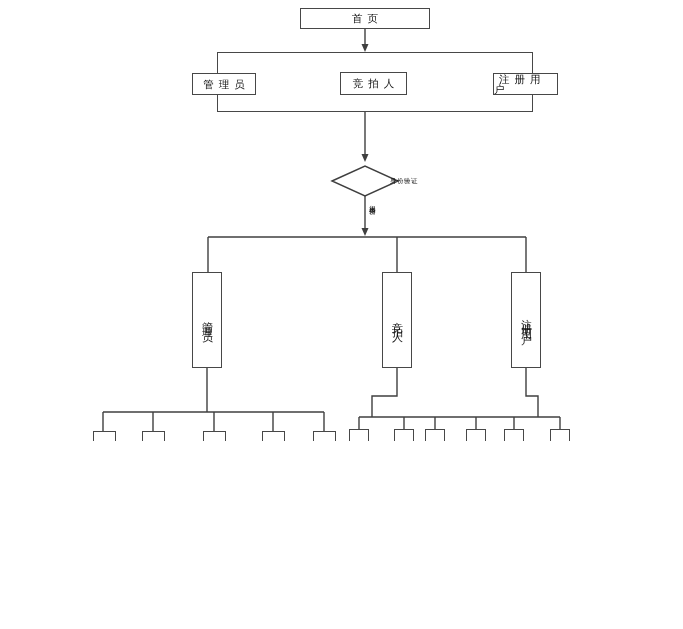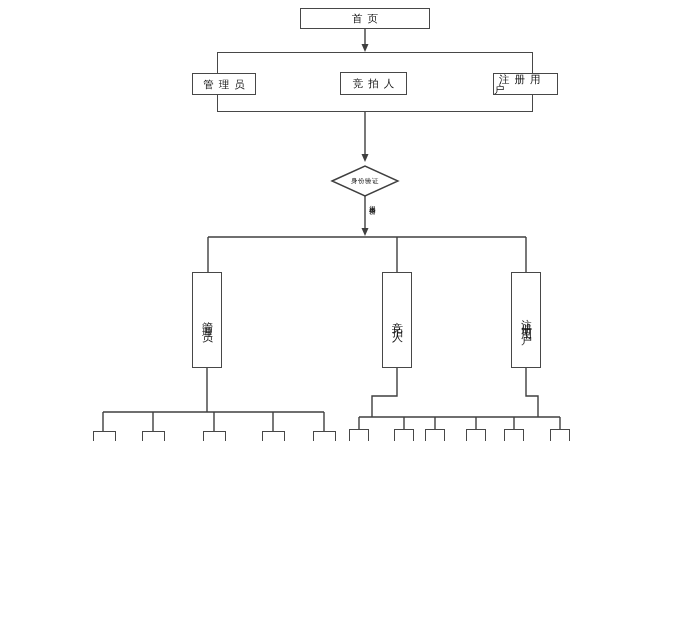--- a/index.html
+++ b/index.html
@@ -86,21 +86,21 @@
     </g>
   </svg>
 
   <div class="hbox" style="left:300px;top:8px;width:130px;height:21px;">首页</div>
 
   <div class="hbox" style="left:217px;top:52px;width:316px;height:60px;background:transparent;"></div>
   <div class="hbox" style="left:192px;top:73px;width:64px;height:22px;">管理员</div>
   <div class="hbox" style="left:340px;top:72px;width:67px;height:23px;">竞拍人</div>
   <div class="hbox" style="left:493px;top:73px;width:65px;height:22px;">注册用户</div>
 
-  <div class="diamond-label" style="left:337px;top:175px;width:56px;height:12px;">身份验证</div>
+  <div class="diamond-label" style="left:337px;top:175px;width:56px;height:12px;padding-left:39px;">身份验证</div>
   <div class="edge-label" style="left:369px;top:200px;height:34px;">得出身份</div>
 
   <div class="vbox role" style="left:192px;top:272px;width:30px;height:96px;">管理员</div>
   <div class="vbox role" style="left:382px;top:272px;width:30px;height:96px;">竞拍人</div>
   <div class="vbox role" style="left:511px;top:272px;width:30px;height:96px;">注册用户</div>
 
   <div class="vbox" style="left:93px;top:431px;width:23px;height:74px;">系统用户管理</div>
   <div class="vbox" style="left:142px;top:431px;width:23px;height:74px;">注册用户管理</div>
   <div class="vbox" style="left:203px;top:431px;width:23px;height:74px;">站内新闻管理</div>
   <div class="vbox" style="left:262px;top:431px;width:23px;height:74px;">所在商品管理</div>

